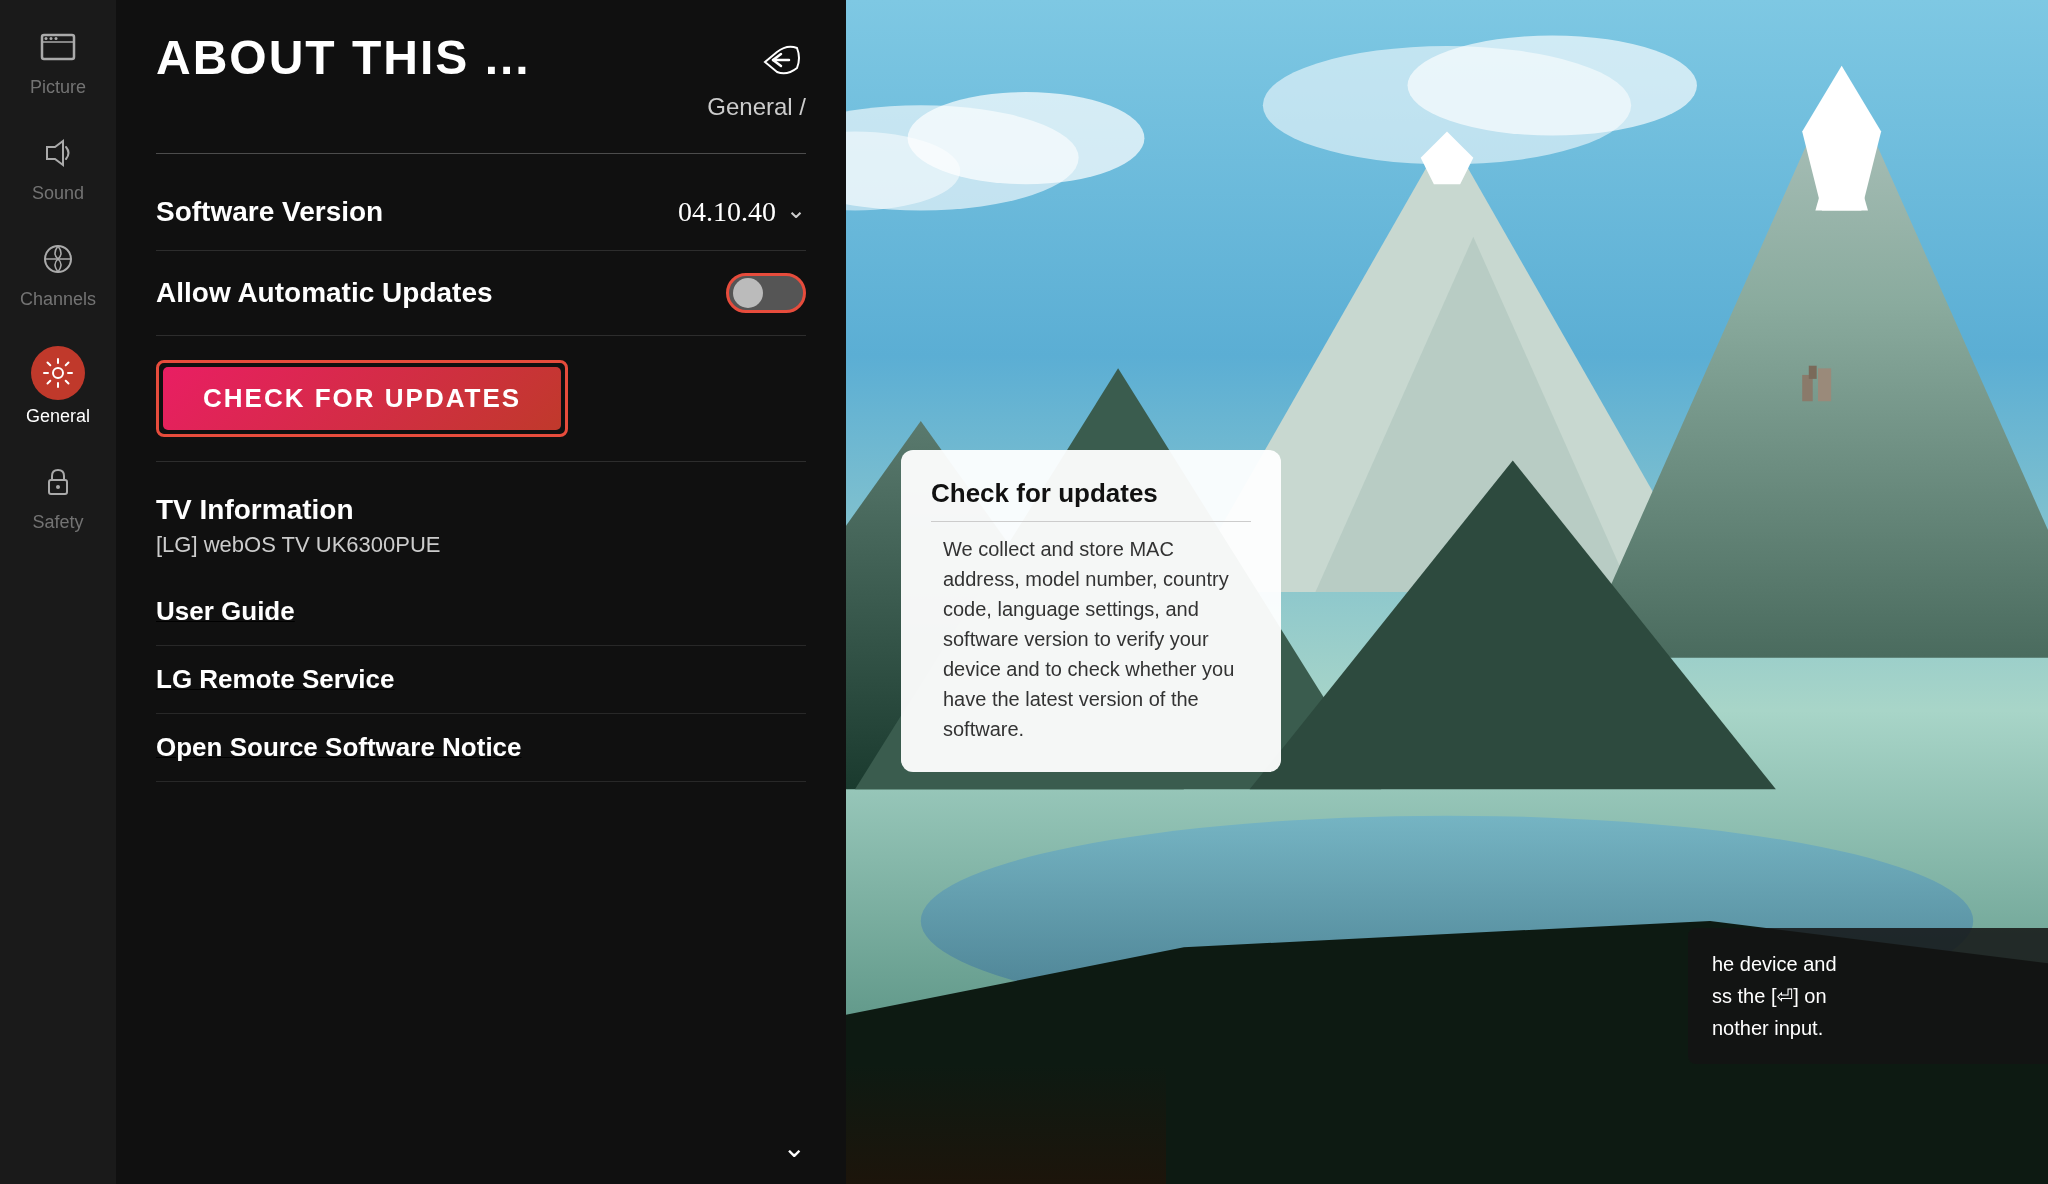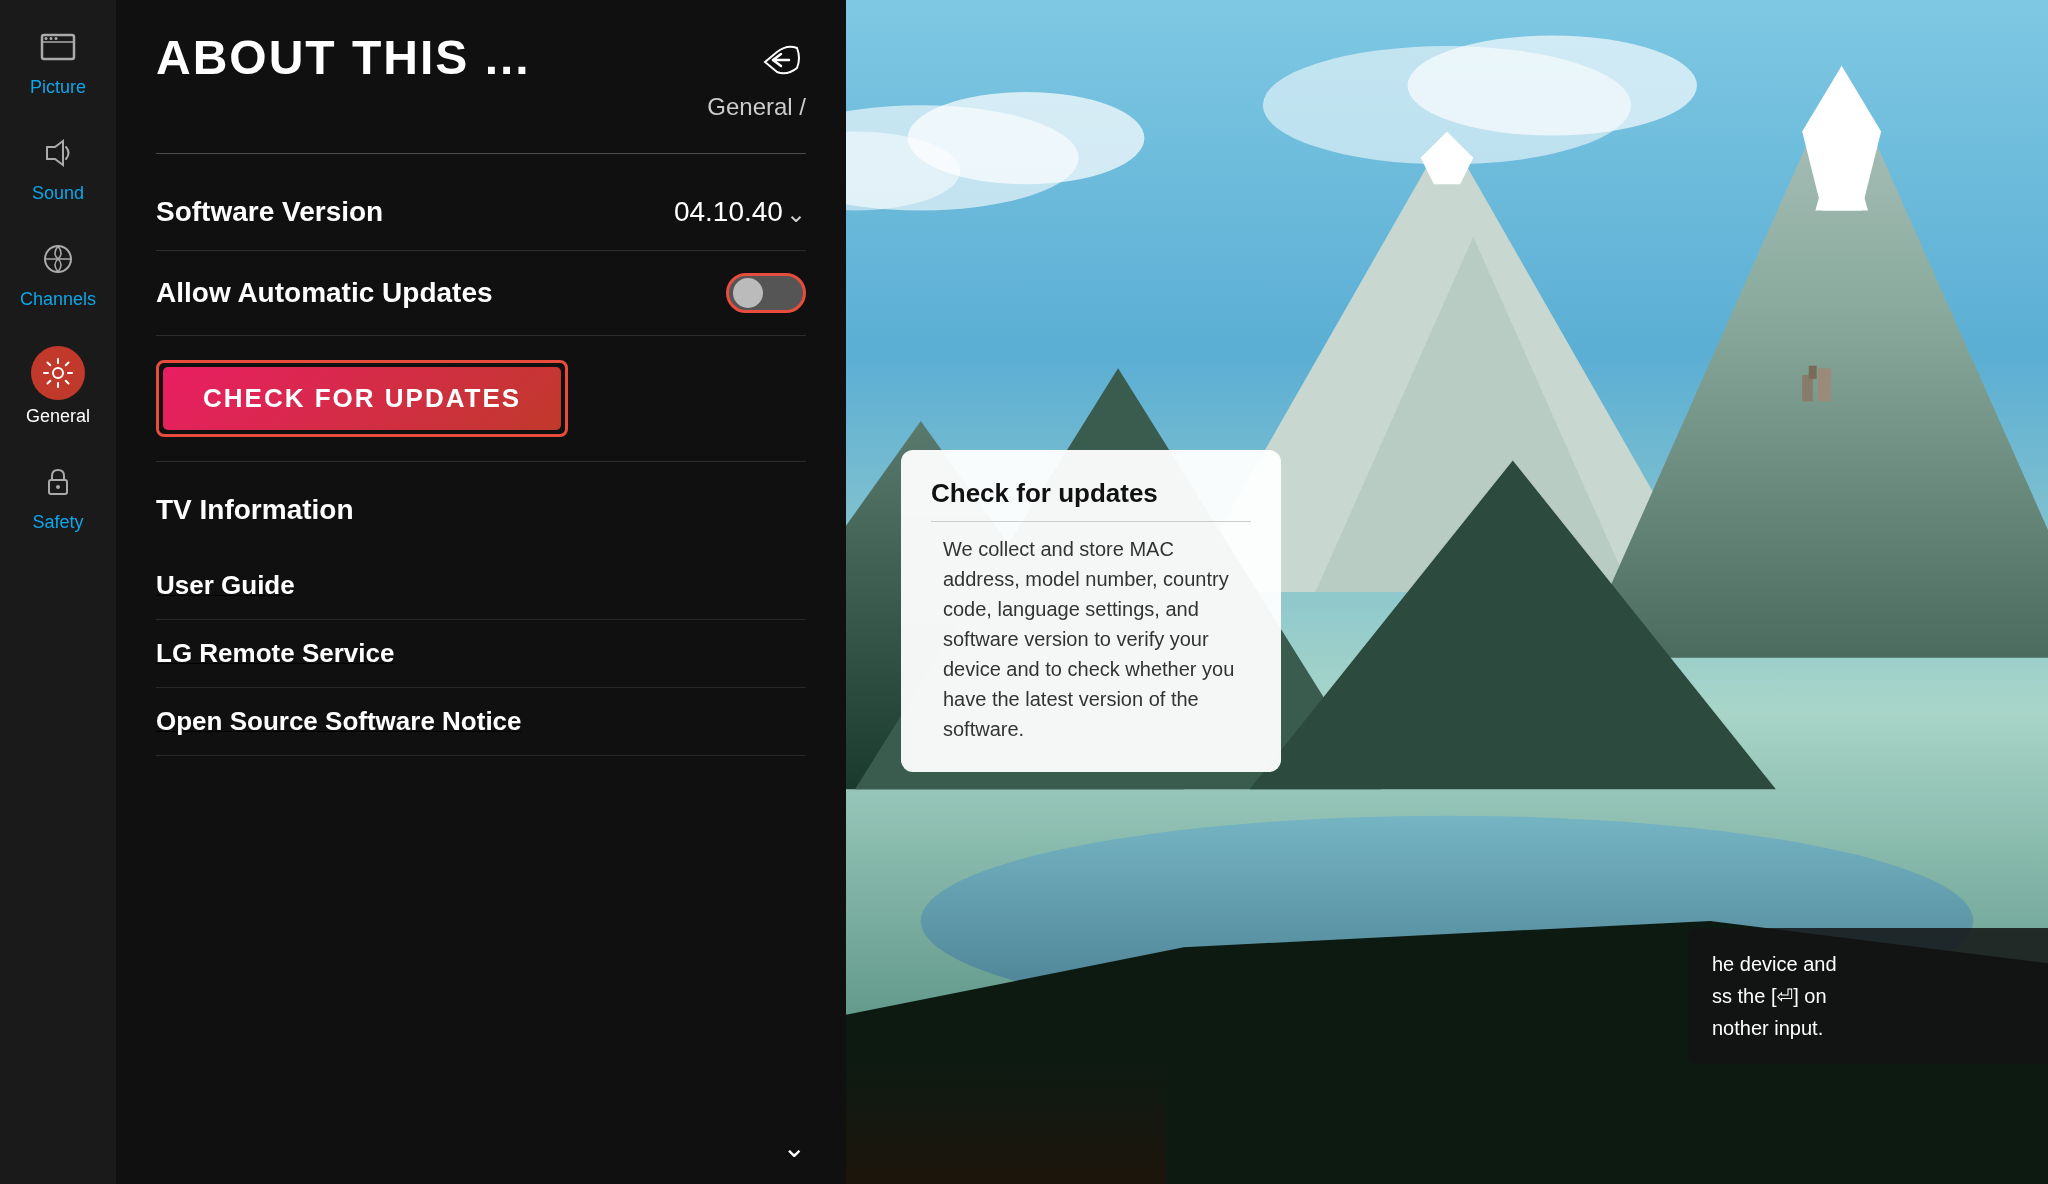--- a/index.html
+++ b/index.html
@@ -26,21 +26,21 @@
       flex-shrink: 0;
     }
 
     .sidebar-item {
       width: 100%;
       display: flex;
       flex-direction: column;
       align-items: center;
       padding: 18px 5px;
       cursor: pointer;
-      color: #0ea5e9;
+      color: #737373;
       font-size: 20px;
       gap: 6px;
     }
 
     .sidebar-item .icon {
       font-size: 32px;
       line-height: 1;
     }
 
     .sidebar-item .label {
@@ -112,22 +112,23 @@
     .section-label {
       font-size: 28px;
       font-weight: bold;
       color: #fff;
     }
 
     .section-value {
       font-size: 28px;
       color: #fff;
       display: flex;
-      align-items: flex-end;
-      gap: 3px;
+      align-items: flex-start;
+      gap: 10px;
+      font-family: Liberation Serif, serif;
     }
 
     .chevron-up {
       font-size: 24px;
       color: #ccc;
     }
 
     
     .toggle-container {
       position: relative;
@@ -401,20 +402,21 @@
   </div>
 
   <div class="check-updates-wrapper">
     <div class="check-updates-btn-outer">
       <button class="check-updates-btn">CHECK FOR UPDATES</button>
     </div>
   </div>
 
   <div class="info-section">
     <div class="info-title">TV Information</div>
+    <div class="info-subtitle">[LG] webOS TV UK6300PUE</div>
   </div>
 
   <div class="menu-item">
     <span class="menu-item-label">User Guide</span>
   </div>
 
   <div class="menu-item">
     <span class="menu-item-label">LG Remote Service</span>
   </div>
 

